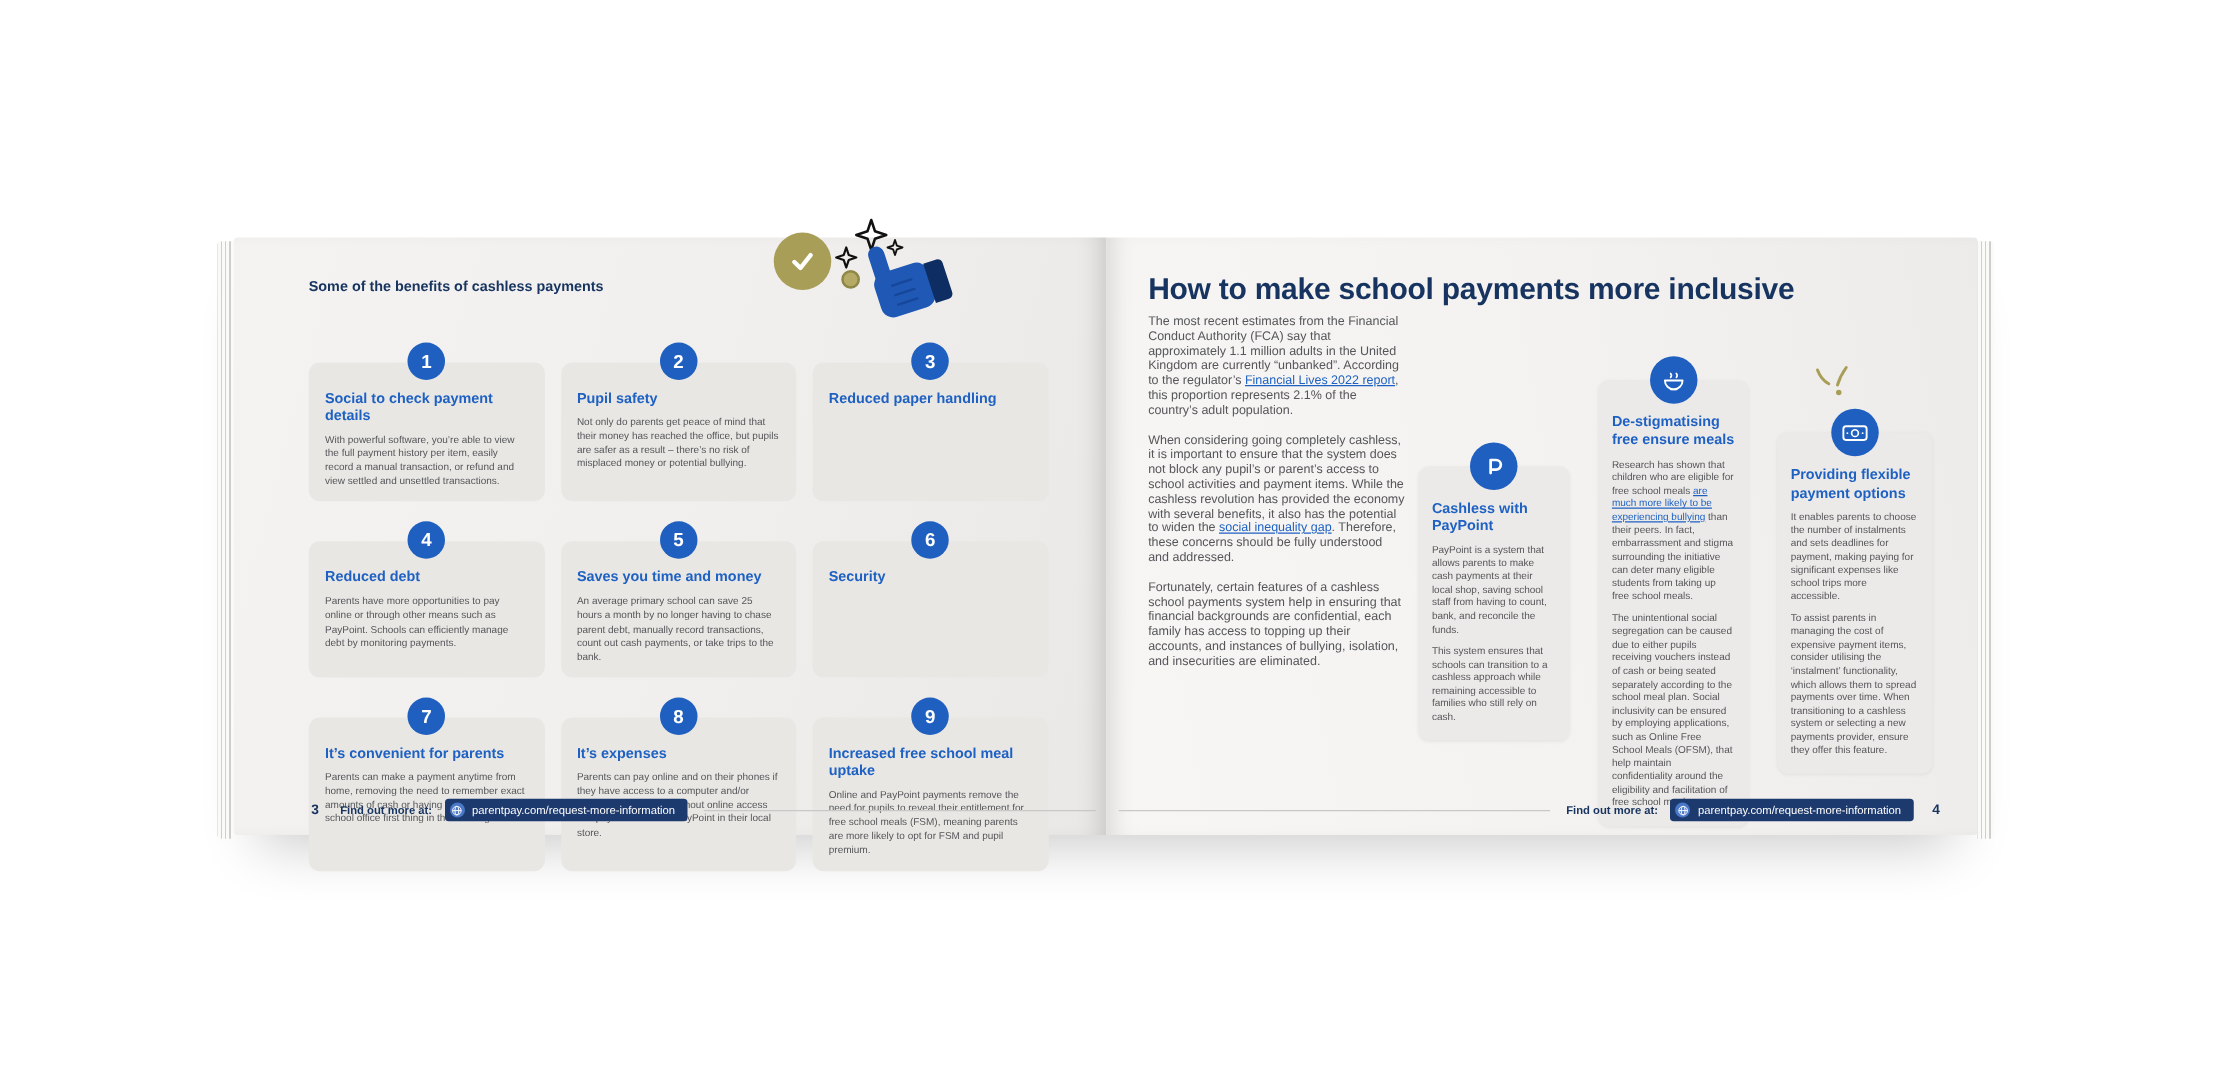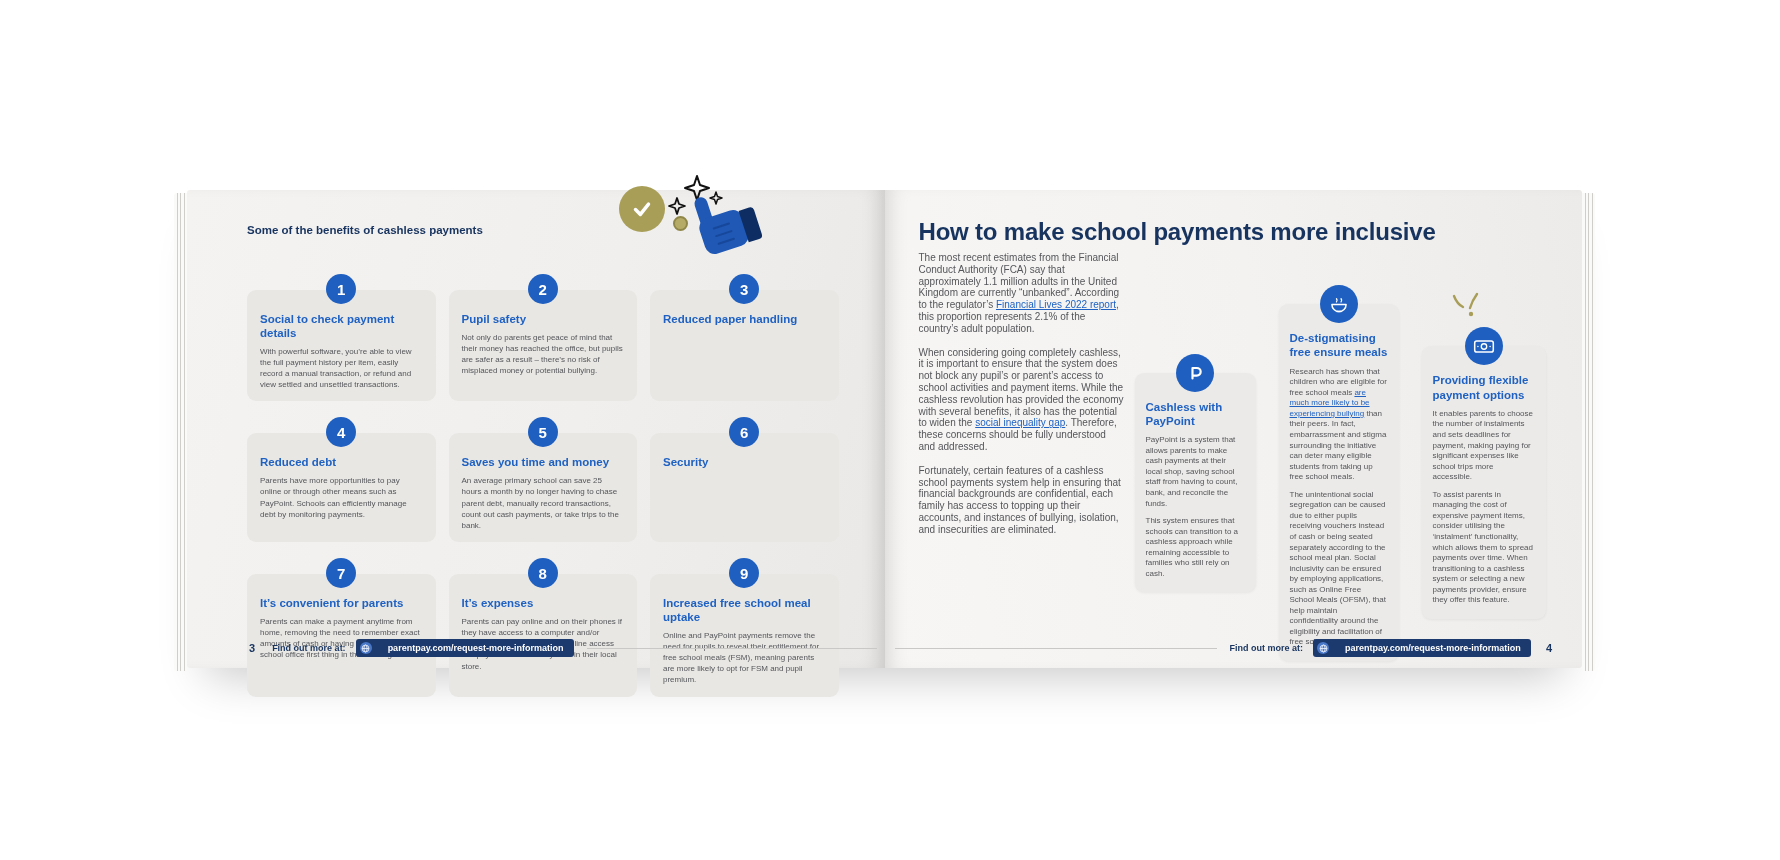--- a/index.html
+++ b/index.html
@@ -75,22 +75,22 @@
   .rp-col p:last-child{margin-bottom:0;}
   .flick{position:absolute;top:-54px;left:28px;width:32px;height:30px;}
 
   
   .footer{position:absolute;bottom:11px;left:0;right:0;height:18px;display:flex;align-items:center;}
   .footer-left{padding-left:62px;padding-right:8px;}
   .footer-right{padding-left:10px;padding-right:30px;}
   .pgnum{font-size:11px;font-weight:700;color:#17335f;}
   .find-label{font-size:9px;font-weight:700;color:#17335f;white-space:nowrap;}
   .url-badge{
-    display:inline-flex;align-items:center;gap:16px;background:#1d3a6e;border-radius:3px;
-    padding:3px 10px 3px 4px;color:#fff;font-size:9px;font-weight:700;white-space:nowrap;cursor:pointer;
+    display:inline-flex;align-items:center;gap:6px;background:#1d3a6e;border-radius:3px;
+    padding:3px 10px 3px 4px;color:#fff;font-size:9px;font-weight:400;white-space:nowrap;cursor:pointer;
   }
   .globe{width:12px;height:12px;border-radius:50%;background:#4a78c8;display:flex;align-items:center;justify-content:center;flex:0 0 12px;}
   .rule{height:1px;background:#c9c8c6;flex:1;}
   .footer-left .pgnum{margin-right:17px;}
   .footer-left .find-label{margin-right:10px;}
   .footer-left .rule{margin-left:13px;}
   .footer-right .rule{margin-right:13px;}
   .footer-right .url-badge{margin-left:10px;}
   .footer-right .pgnum{margin-left:15px;}
 </style>

